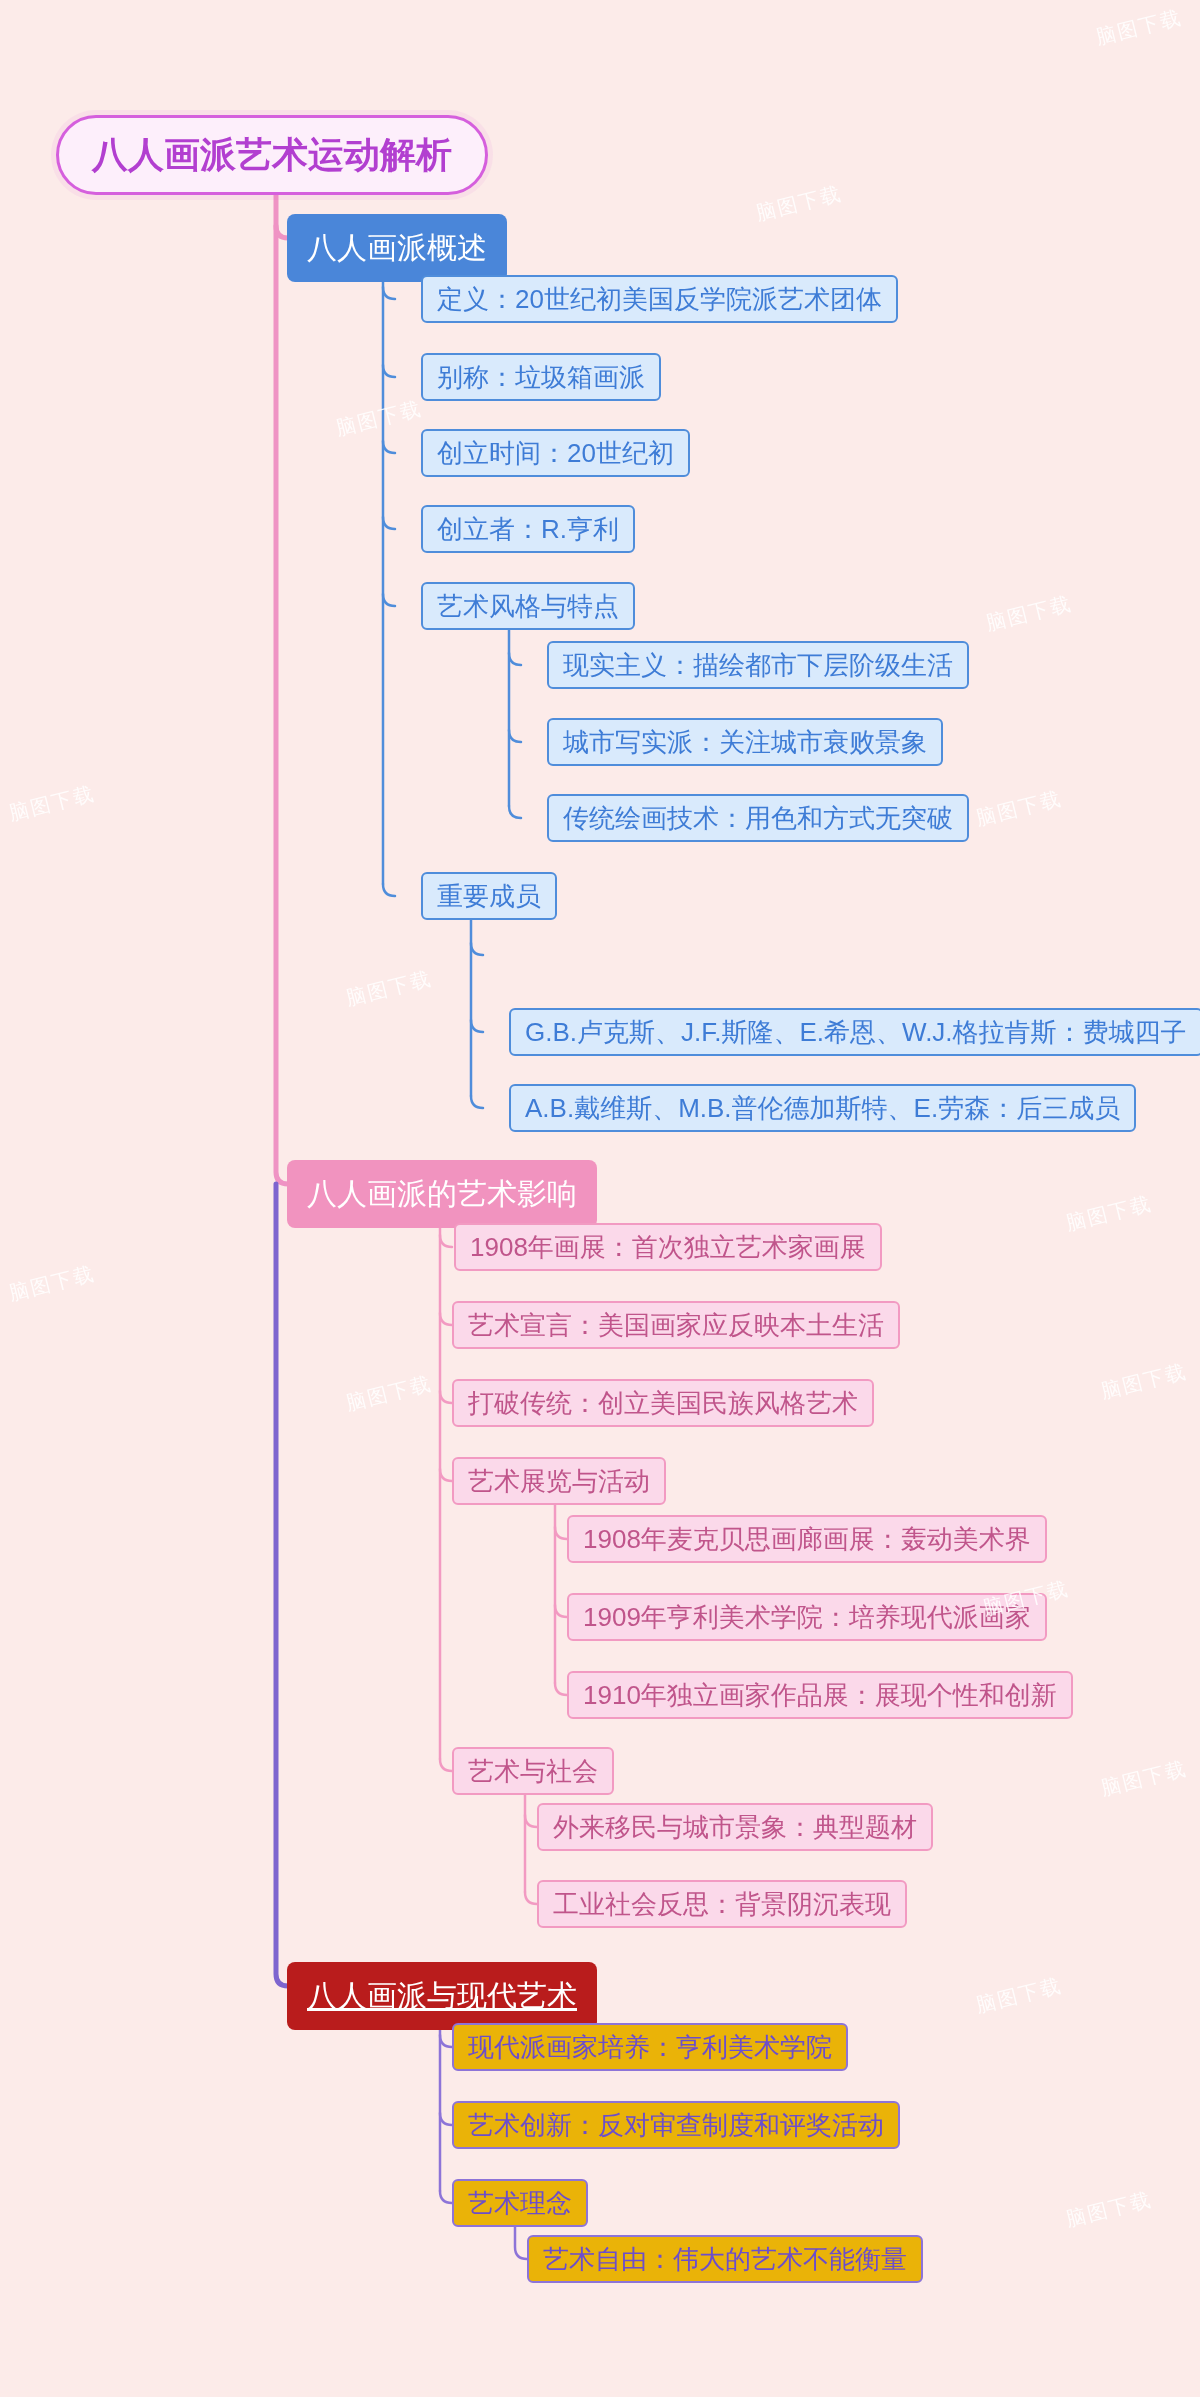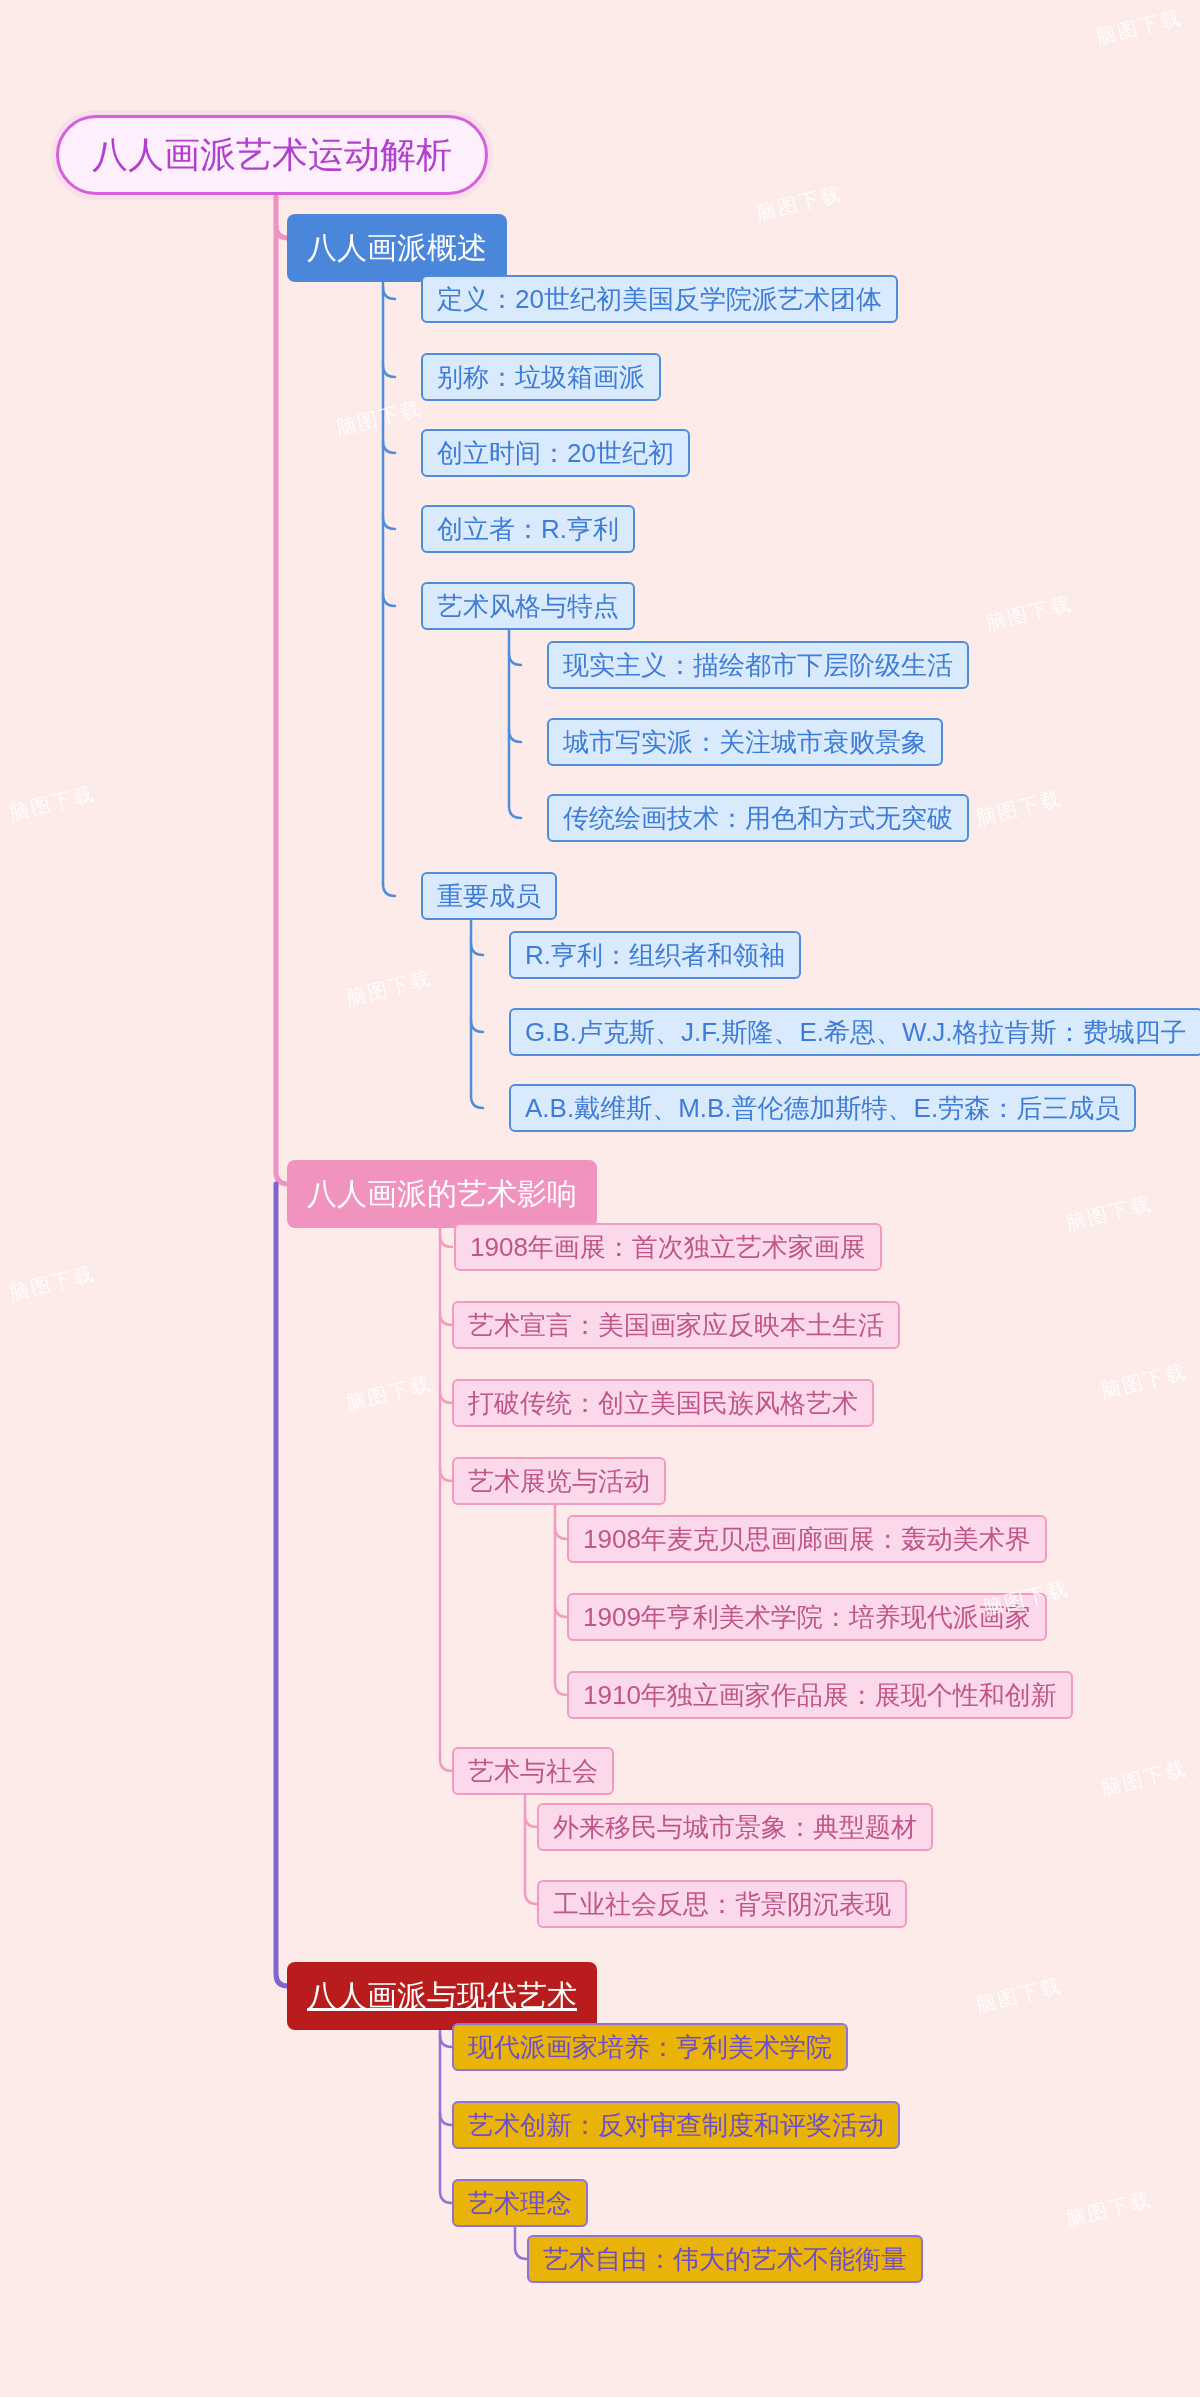--- a/index.html
+++ b/index.html
@@ -24,20 +24,21 @@
   .hdr{
     font-size:30px;padding:19px 20px;border-radius:8px;color:#ffffff;
   }
   .h1{background:#4a86d9;}
   .h2{background:#f193bf;}
   .h3{background:#b91c1c;text-decoration:underline;}
   .root{
     font-size:36px;padding:19px 33px;border-radius:44px;
     border:3px solid #d55fdd;background:#fdeffb;color:#b23fd0;
     box-shadow:0 0 0 5px rgba(213,95,221,0.08);
+    font-weight:bold;
   }
   .wm{
     position:absolute;color:rgba(255,255,255,0.85);font-size:20px;
     transform:rotate(-14deg);pointer-events:none;letter-spacing:2px;
   }
 </style>
 </head>
 <body>
 
 <div class="stage">
@@ -106,21 +107,20 @@
 
   <div class="node child b1c" style="left:395px;top:275px">定义：20世纪初美国反学院派艺术团体</div>
   <div class="node child b1c" style="left:395px;top:353px">别称：垃圾箱画派</div>
   <div class="node child b1c" style="left:395px;top:429px">创立时间：20世纪初</div>
   <div class="node child b1c" style="left:395px;top:505px">创立者：R.亨利</div>
   <div class="node child b1c" style="left:395px;top:582px">艺术风格与特点</div>
   <div class="node child b1c" style="left:521px;top:641px">现实主义：描绘都市下层阶级生活</div>
   <div class="node child b1c" style="left:521px;top:718px">城市写实派：关注城市衰败景象</div>
   <div class="node child b1c" style="left:521px;top:794px">传统绘画技术：用色和方式无突破</div>
   <div class="node child b1c" style="left:395px;top:872px">重要成员</div>
-  <div class="node child b1c" style="left:483px;top:931px">R.亨利：组织者和领袖</div>
   <div class="node child b1c" style="left:483px;top:1084px">A.B.戴维斯、M.B.普伦德加斯特、E.劳森：后三成员</div>
   <div class="node child b1c" style="left:483px;top:1008px">G.B.卢克斯、J.F.斯隆、E.希恩、W.J.格拉肯斯：费城四子</div>
 
   <div class="node hdr h2" style="left:287px;top:1160px">八人画派的艺术影响</div>
 
   <div class="node child b2c" style="left:454px;top:1223px">1908年画展：首次独立艺术家画展</div>
   <div class="node child b2c" style="left:452px;top:1301px">艺术宣言：美国画家应反映本土生活</div>
   <div class="node child b2c" style="left:452px;top:1379px">打破传统：创立美国民族风格艺术</div>
   <div class="node child b2c" style="left:452px;top:1457px">艺术展览与活动</div>
   <div class="node child b2c" style="left:567px;top:1515px">1908年麦克贝思画廊画展：轰动美术界</div>

